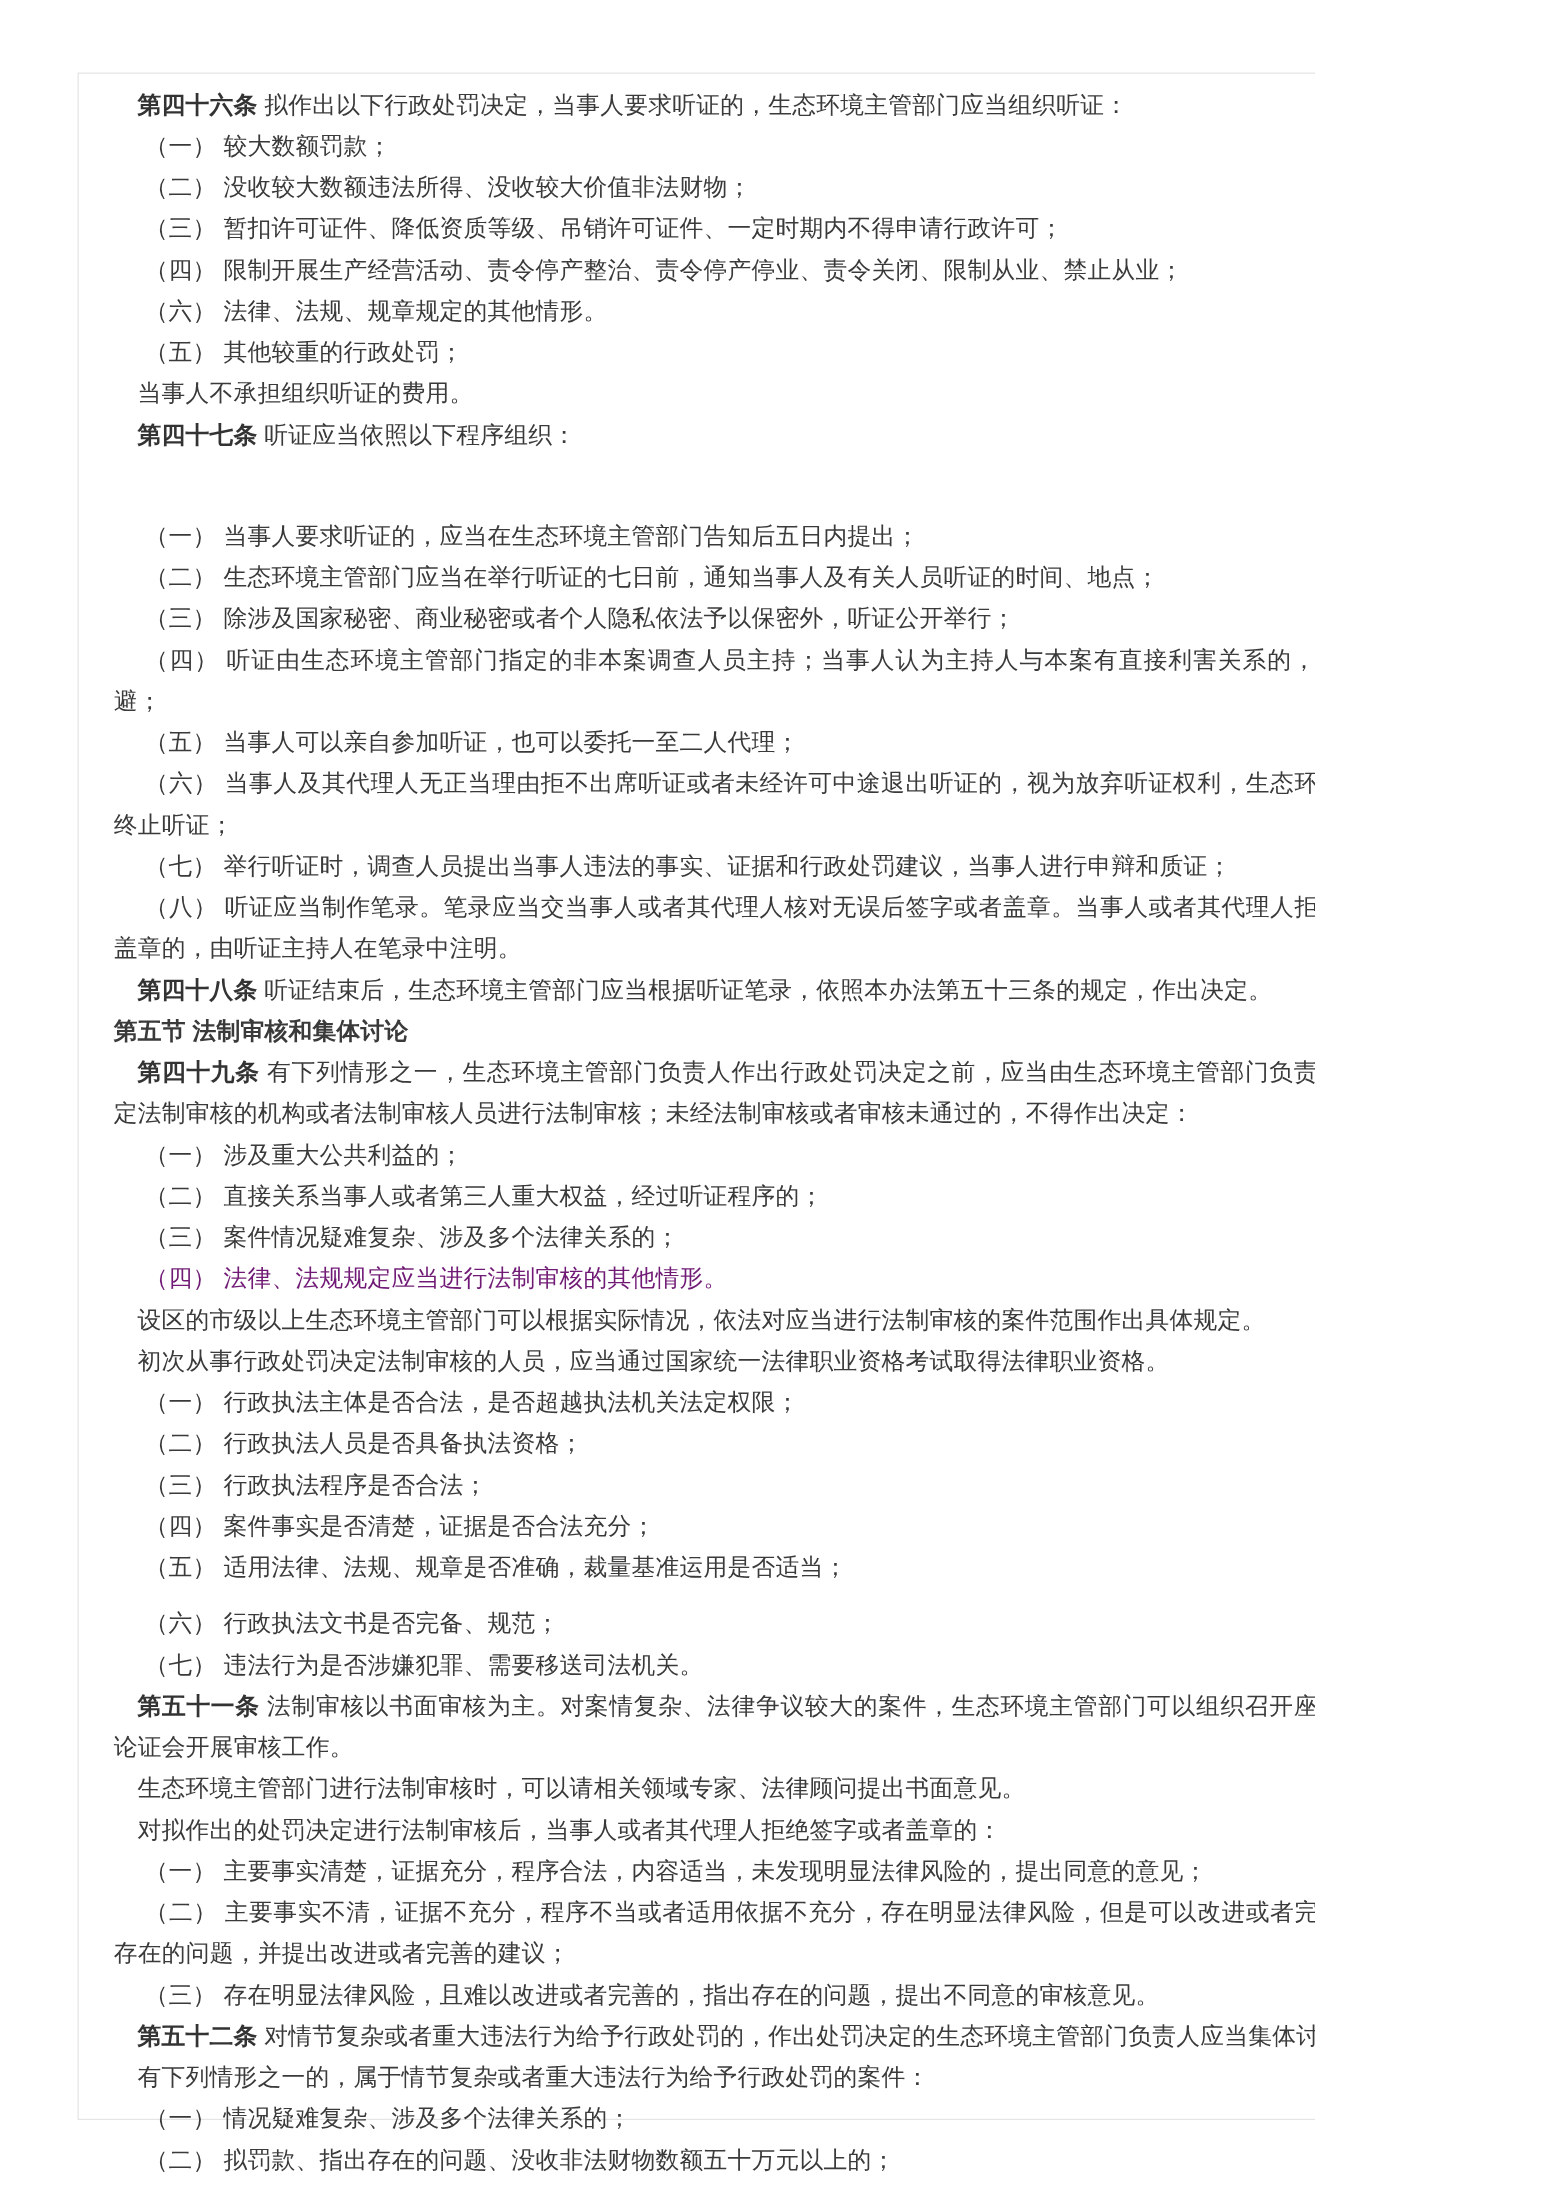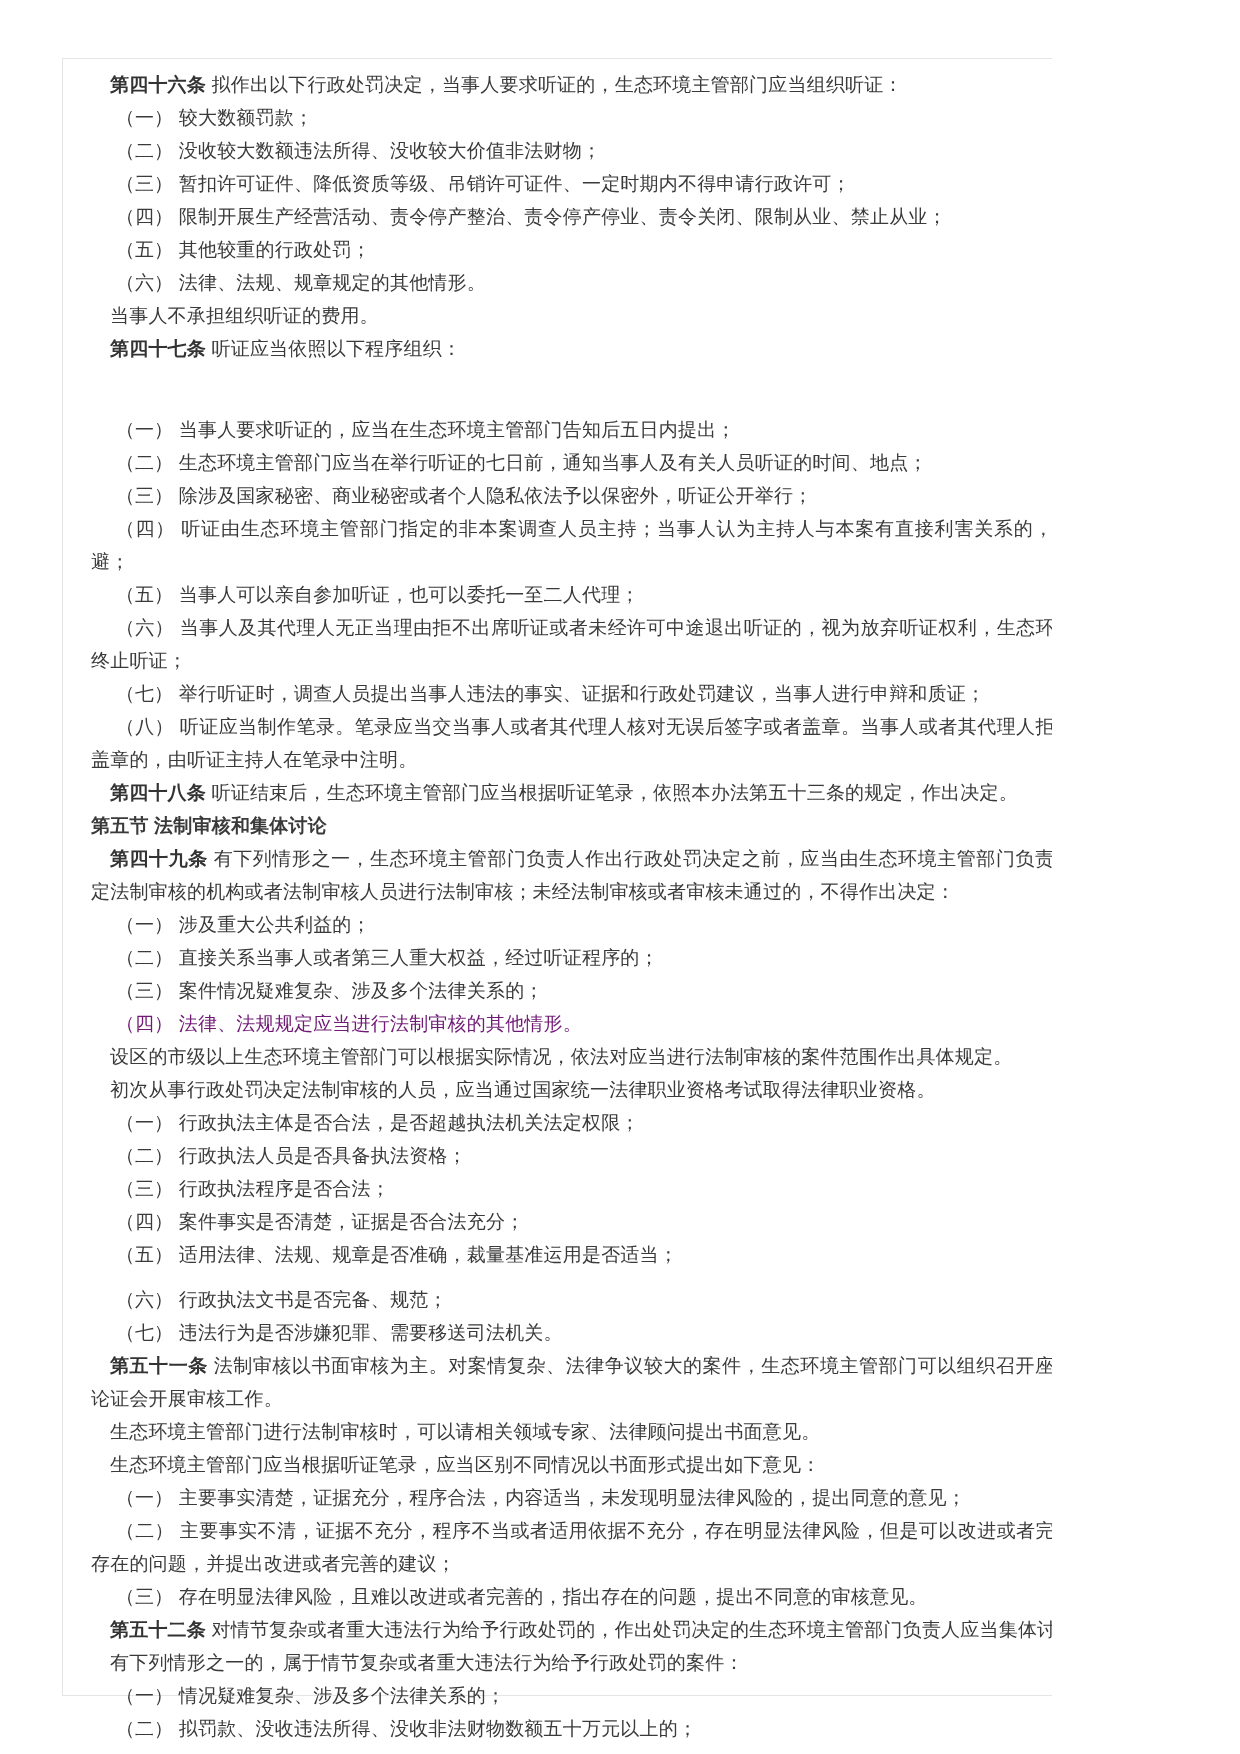--- a/index.html
+++ b/index.html
@@ -50,22 +50,22 @@
 </head>
 <body>
 
 <div class="canvas">
   <div class="page" id="doc-page" style="border-color: rgb(229, 229, 229); background: rgb(255, 255, 255);">
       <p class="article" style="color: rgb(58, 58, 58);"><b>第四十六条</b> 拟作出以下行政处罚决定，当事人要求听证的，生态环境主管部门应当组织听证：</p>
       <p class="item" style="color: rgb(58, 58, 58);">（一） 较大数额罚款；</p>
       <p class="item" style="color: rgb(58, 58, 58);">（二） 没收较大数额违法所得、没收较大价值非法财物；</p>
       <p class="item" style="color: rgb(58, 58, 58);">（三） 暂扣许可证件、降低资质等级、吊销许可证件、一定时期内不得申请行政许可；</p>
       <p class="item" style="color: rgb(58, 58, 58);">（四） 限制开展生产经营活动、责令停产整治、责令停产停业、责令关闭、限制从业、禁止从业；</p>
+      <p class="item" style="color: rgb(58, 58, 58);">（六） 法律、法规、规章规定的其他情形。</p>
       <p class="item" style="color: rgb(58, 58, 58);">（五） 其他较重的行政处罚；</p>
-      <p class="item" style="color: rgb(58, 58, 58);">（六） 法律、法规、规章规定的其他情形。</p>
       <p class="body" style="color: rgb(58, 58, 58);">当事人不承担组织听证的费用。</p>
       <p class="article" style="color: rgb(58, 58, 58);"><b>第四十七条</b> 听证应当依照以下程序组织：</p>
       <p class="item" style="color: rgb(58, 58, 58); margin-top: 48px;">（一） 当事人要求听证的，应当在生态环境主管部门告知后五日内提出；</p>
       <p class="item" style="color: rgb(58, 58, 58);">（二） 生态环境主管部门应当在举行听证的七日前，通知当事人及有关人员听证的时间、地点；</p>
       <p class="item" style="color: rgb(58, 58, 58);">（三） 除涉及国家秘密、商业秘密或者个人隐私依法予以保密外，听证公开举行；</p>
       <p class="item" style="color: rgb(58, 58, 58);">（四） 听证由生态环境主管部门指定的非本案调查人员主持；当事人认为主持人与本案有直接利害关系的，有权申请回避；</p>
       <p class="item" style="color: rgb(58, 58, 58);">（五） 当事人可以亲自参加听证，也可以委托一至二人代理；</p>
       <p class="item" style="color: rgb(58, 58, 58);">（六） 当事人及其代理人无正当理由拒不出席听证或者未经许可中途退出听证的，视为放弃听证权利，生态环境主管部门终止听证；</p>
       <p class="item" style="color: rgb(58, 58, 58);">（七） 举行听证时，调查人员提出当事人违法的事实、证据和行政处罚建议，当事人进行申辩和质证；</p>
       <p class="item" style="color: rgb(58, 58, 58);">（八） 听证应当制作笔录。笔录应当交当事人或者其代理人核对无误后签字或者盖章。当事人或者其代理人拒绝签字或者盖章的，由听证主持人在笔录中注明。</p>
@@ -80,22 +80,22 @@
       <p class="body" style="color: rgb(58, 58, 58);">初次从事行政处罚决定法制审核的人员，应当通过国家统一法律职业资格考试取得法律职业资格。</p>
       <p class="item" style="color: rgb(58, 58, 58);">（一） 行政执法主体是否合法，是否超越执法机关法定权限；</p>
       <p class="item" style="color: rgb(58, 58, 58);">（二） 行政执法人员是否具备执法资格；</p>
       <p class="item" style="color: rgb(58, 58, 58);">（三） 行政执法程序是否合法；</p>
       <p class="item" style="color: rgb(58, 58, 58);">（四） 案件事实是否清楚，证据是否合法充分；</p>
       <p class="item" style="color: rgb(58, 58, 58);">（五） 适用法律、法规、规章是否准确，裁量基准运用是否适当；</p>
       <p class="item" style="color: rgb(58, 58, 58); margin-top: 12px;">（六） 行政执法文书是否完备、规范；</p>
       <p class="item" style="color: rgb(58, 58, 58);">（七） 违法行为是否涉嫌犯罪、需要移送司法机关。</p>
       <p class="article" style="color: rgb(58, 58, 58);"><b>第五十一条</b> 法制审核以书面审核为主。对案情复杂、法律争议较大的案件，生态环境主管部门可以组织召开座谈会、专家论证会开展审核工作。</p>
       <p class="body" style="color: rgb(58, 58, 58);">生态环境主管部门进行法制审核时，可以请相关领域专家、法律顾问提出书面意见。</p>
-      <p class="body" style="color: rgb(58, 58, 58);">生态环境主管部门应当根据听证笔录，应当区别不同情况以书面形式提出如下意见：</p>
+      <p class="body" style="color: rgb(58, 58, 58);">对拟作出的处罚决定进行法制审核后，当事人或者其代理人拒绝签字或者盖章的：</p>
       <p class="item" style="color: rgb(58, 58, 58);">（一） 主要事实清楚，证据充分，程序合法，内容适当，未发现明显法律风险的，提出同意的意见；</p>
       <p class="item" style="color: rgb(58, 58, 58);">（二） 主要事实不清，证据不充分，程序不当或者适用依据不充分，存在明显法律风险，但是可以改进或者完善的，指出存在的问题，并提出改进或者完善的建议；</p>
       <p class="item" style="color: rgb(58, 58, 58);">（三） 存在明显法律风险，且难以改进或者完善的，指出存在的问题，提出不同意的审核意见。</p>
       <p class="article" style="color: rgb(58, 58, 58);"><b>第五十二条</b> 对情节复杂或者重大违法行为给予行政处罚的，作出处罚决定的生态环境主管部门负责人应当集体讨论决定。</p>
       <p class="body" style="color: rgb(58, 58, 58);">有下列情形之一的，属于情节复杂或者重大违法行为给予行政处罚的案件：</p>
       <p class="item" style="color: rgb(58, 58, 58);">（一） 情况疑难复杂、涉及多个法律关系的；</p>
-      <p class="item" style="color: rgb(58, 58, 58);">（二） 拟罚款、没收违法所得、没收非法财物数额五十万元以上的；</p>
+      <p class="item" style="color: rgb(58, 58, 58);">（二） 拟罚款、指出存在的问题、没收非法财物数额五十万元以上的；</p>
     </div>
 </div>
 
 </body></html>

